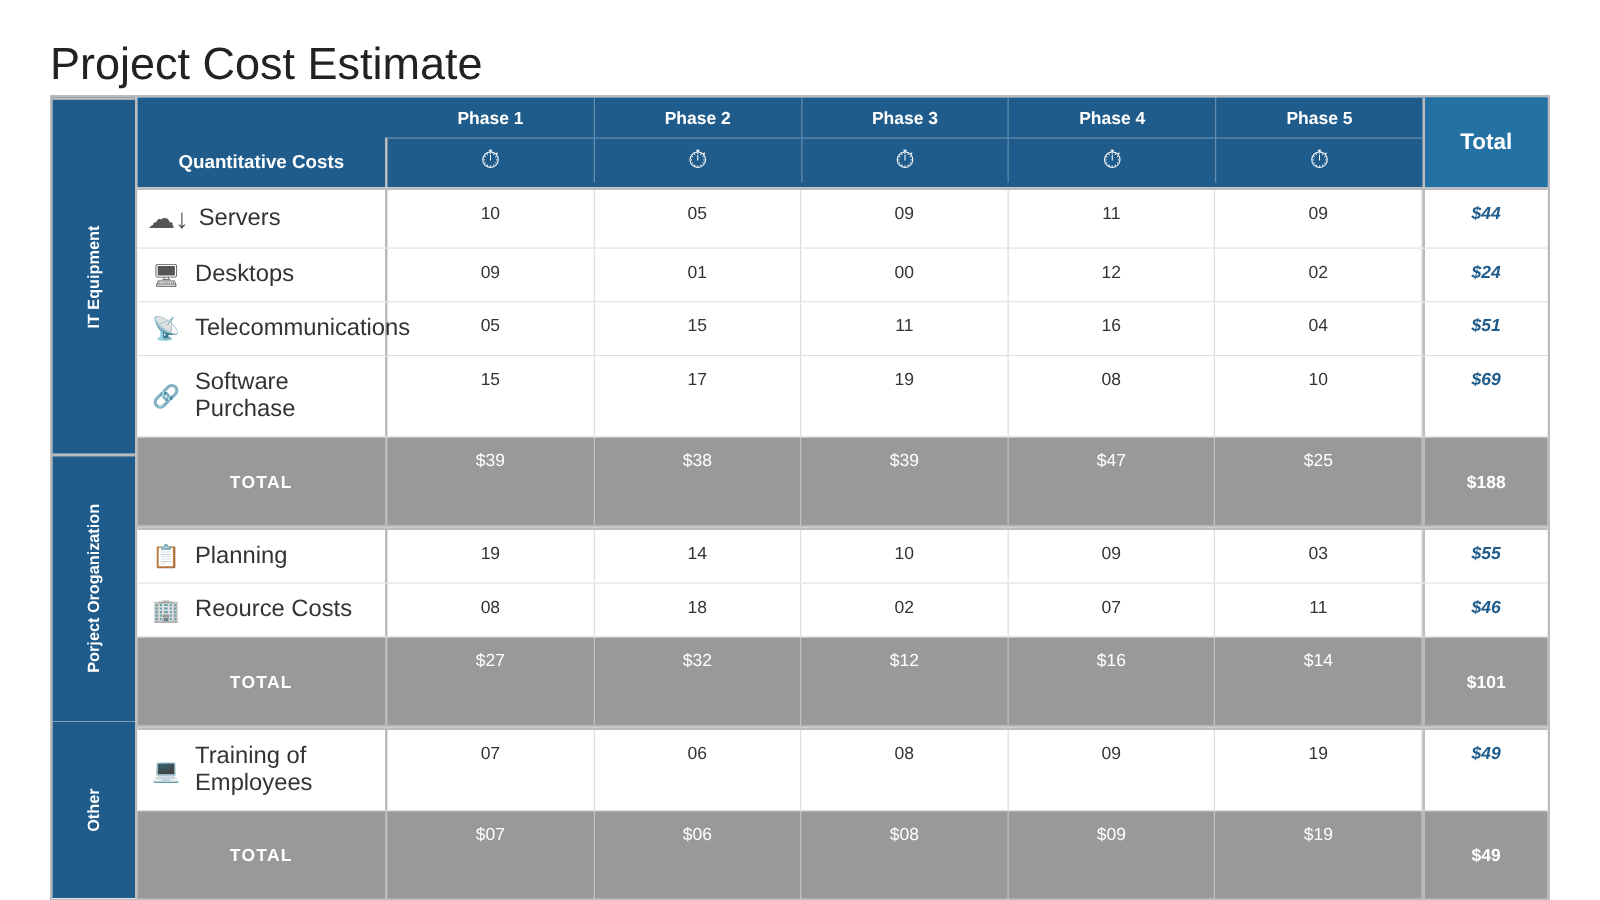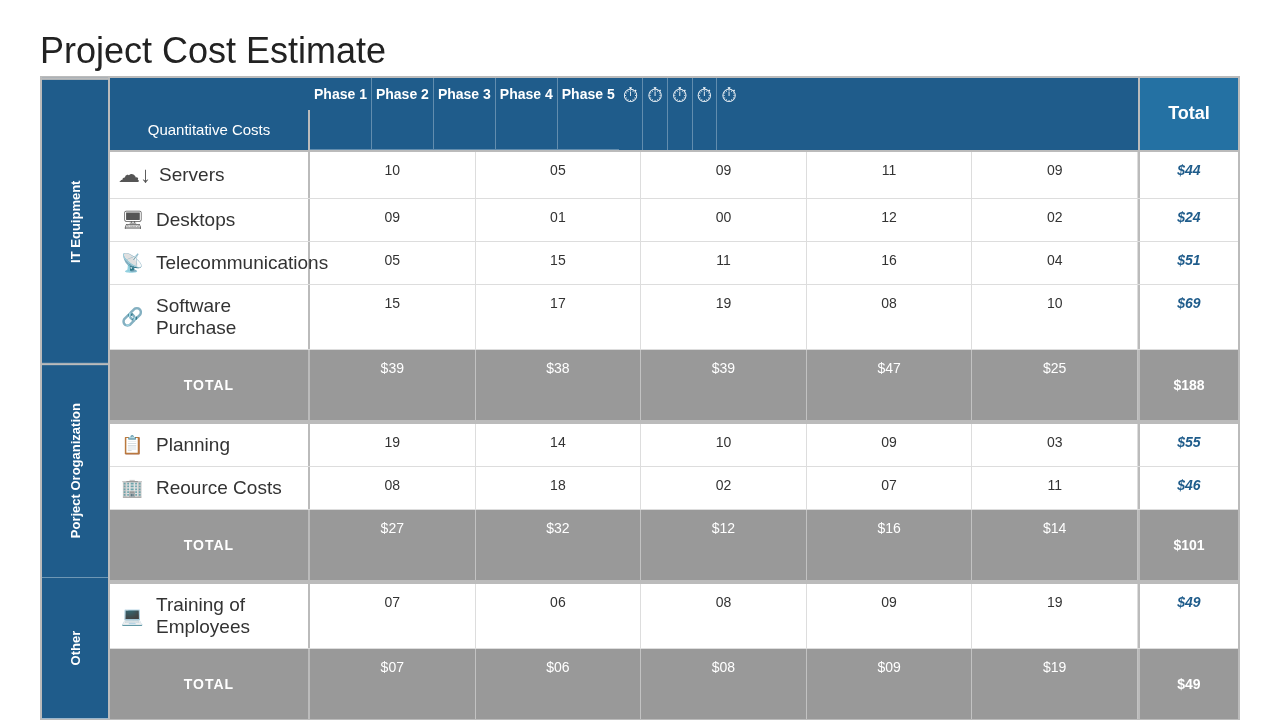--- a/index.html
+++ b/index.html
@@ -59,30 +59,31 @@
       background: #1f5c8b;
     }
     .header-quant {
       width: 200px;
       min-width: 200px;
       display: flex;
       align-items: center;
       justify-content: center;
       padding: 10px 8px;
       color: #fff;
-      font-weight: 400;
+      font-weight: 700;
       font-size: 15px;
       text-align: left;
       border-right: 2px solid #bbb;
       line-height: 1.3;
       margin-top: 32px;
     }
     .header-phases {
       flex: 1;
       display: flex;
+      flex-direction: column;
     }
     .phase-labels {
       display: flex;
       border-bottom: 1px solid rgba(255,255,255,0.3);
     }
     .phase-label {
       flex: 1;
       text-align: center;
       color: #fff;
       font-weight: 700;

